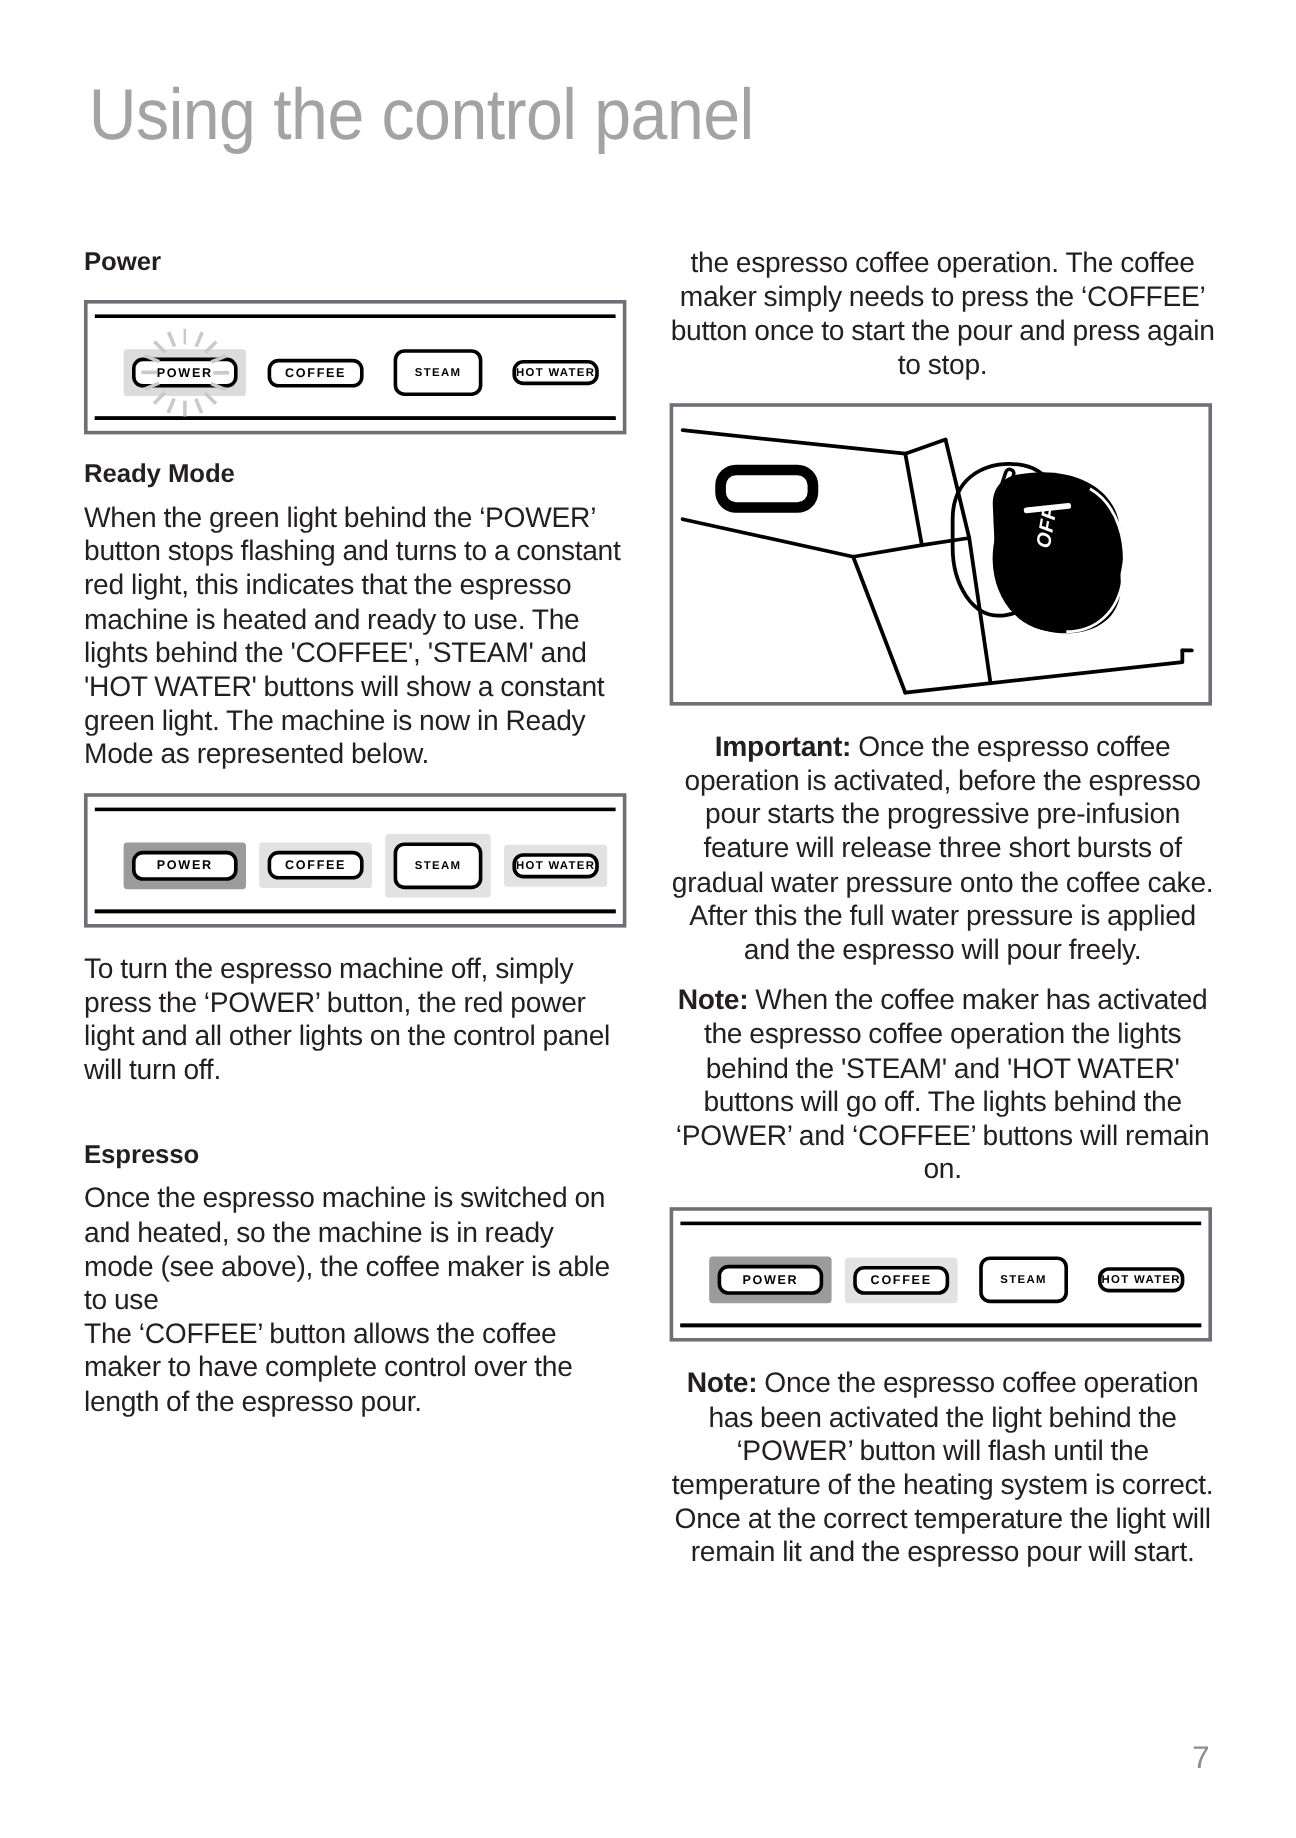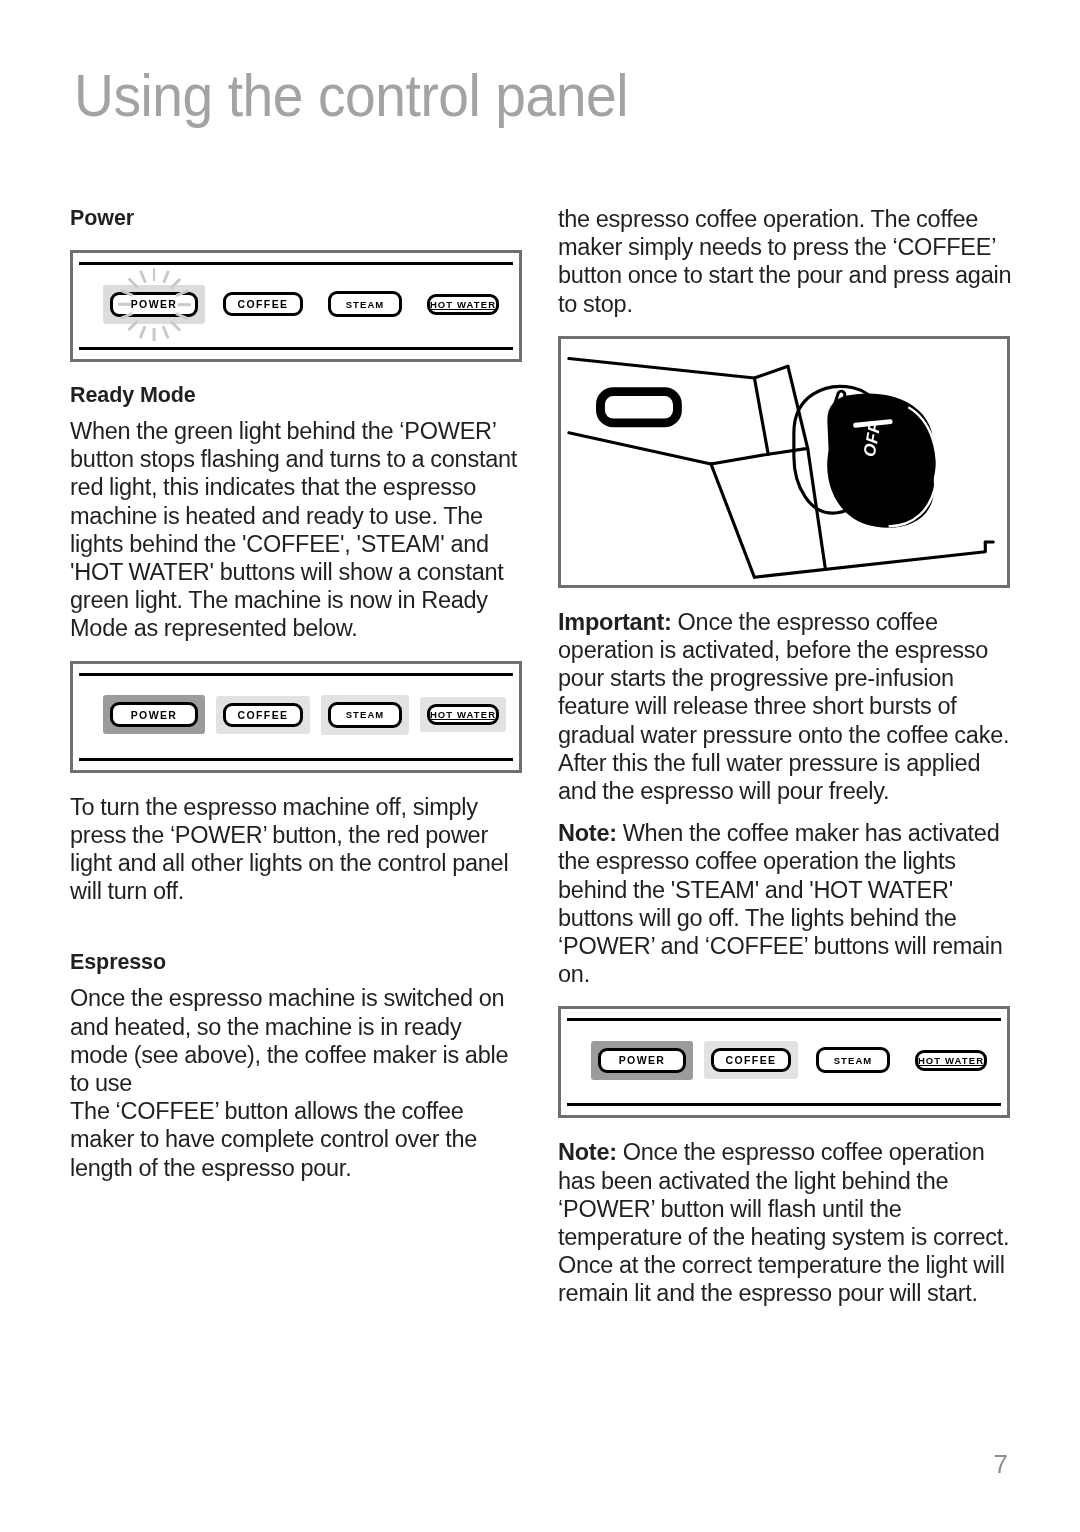--- a/index.html
+++ b/index.html
@@ -36,21 +36,21 @@
     position: absolute;
     left: 0;
     top: 205px;
     width: 1080px;
   }
   .col {
     position: absolute;
     width: 455px;
   }
   .col-left  { left: 70px;  }
-  .col-right { left: 558px; }
+  .col-right { left: 558px; text-align: center; }
 
   
   h2.section-head {
     font-size: 21.5px;
     line-height: 27px;
     font-weight: bold;
     margin: 0 0 8px 0;
     letter-spacing: -0.1px;
   }
   p.body {
@@ -127,22 +127,22 @@
     box-sizing: border-box;
     font-size: 10.5px;
     font-weight: bold;
     letter-spacing: 1.4px;
     color: #000000;
     font-family: "Liberation Sans", sans-serif;
     white-space: nowrap;
   }
   .pbtn.sz-1 { width: 88px; height: 25px; }
   .pbtn.sz-2 { width: 80px; height: 24px; }
-  .pbtn.sz-3 { width: 74px; height: 26px; }
-  .pbtn.sz-4 { width: 72px; height: 21px; text-decoration: underline; }
+  .pbtn.sz-3 { width: 74px; height: 39px; }
+  .pbtn.sz-4 { width: 72px; height: 21px; }
   .pbtn.sz-3, .pbtn.sz-4 { font-size: 9.5px; letter-spacing: 1.1px; }
 
   
   .rays {
     position: absolute;
     left: 50%;
     top: 50%;
     width: 0; height: 0;
     pointer-events: none;
   }

